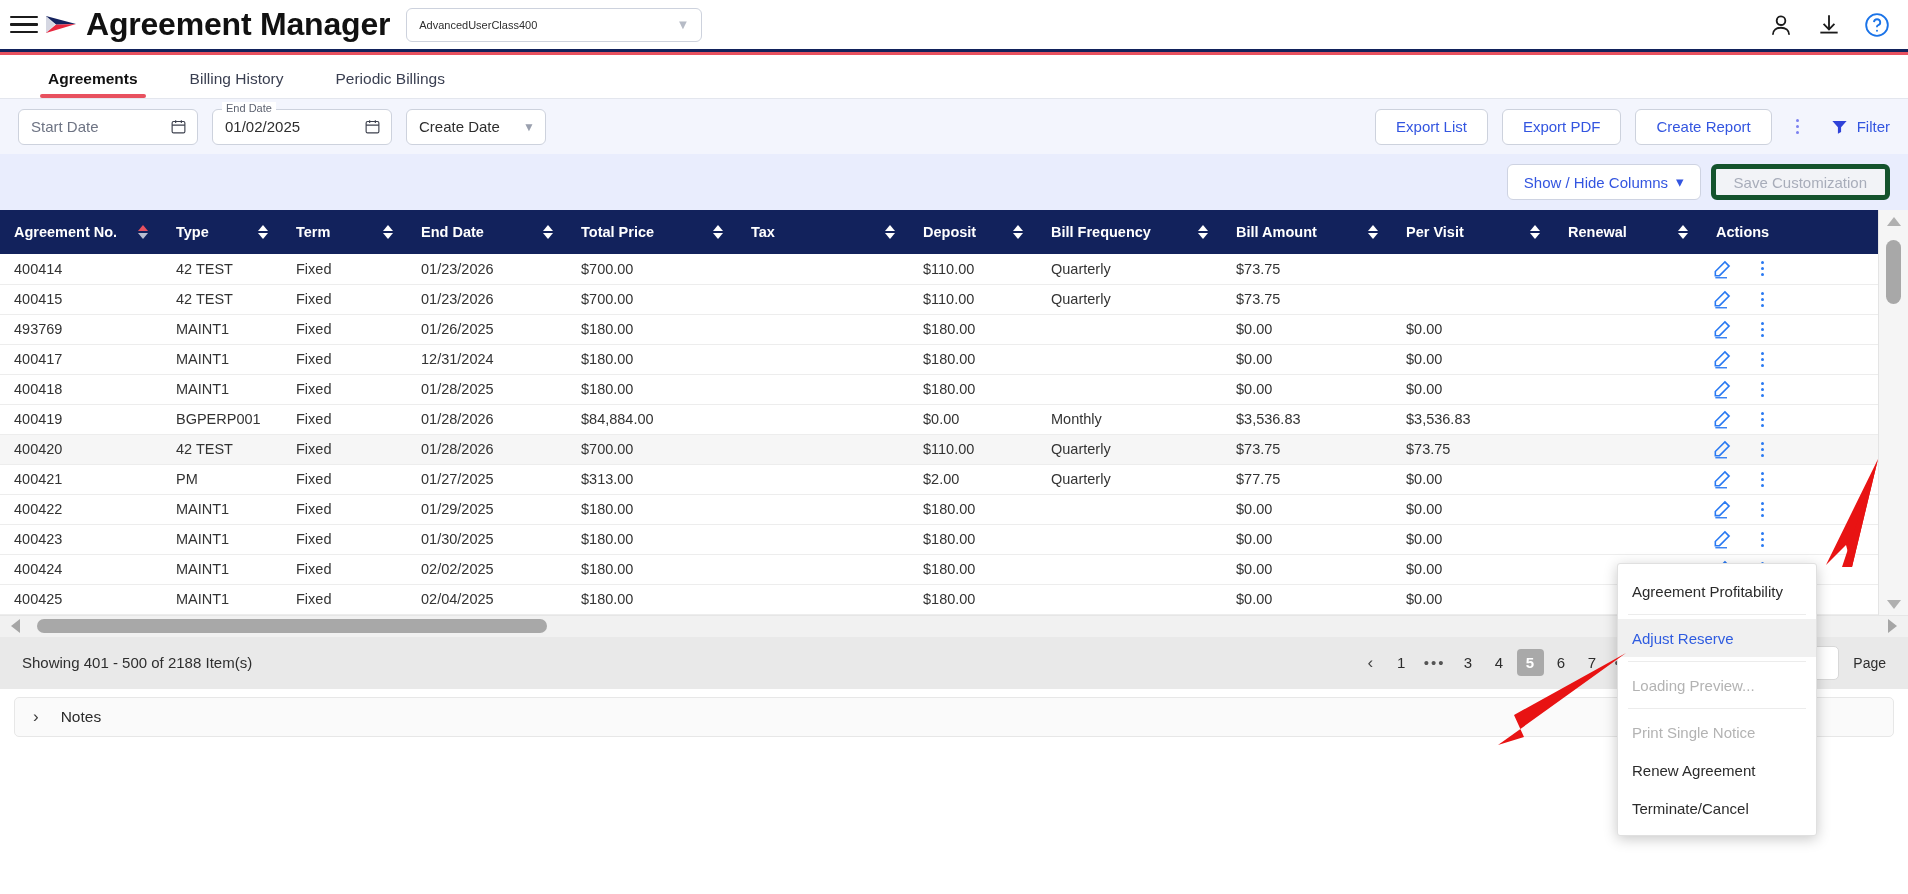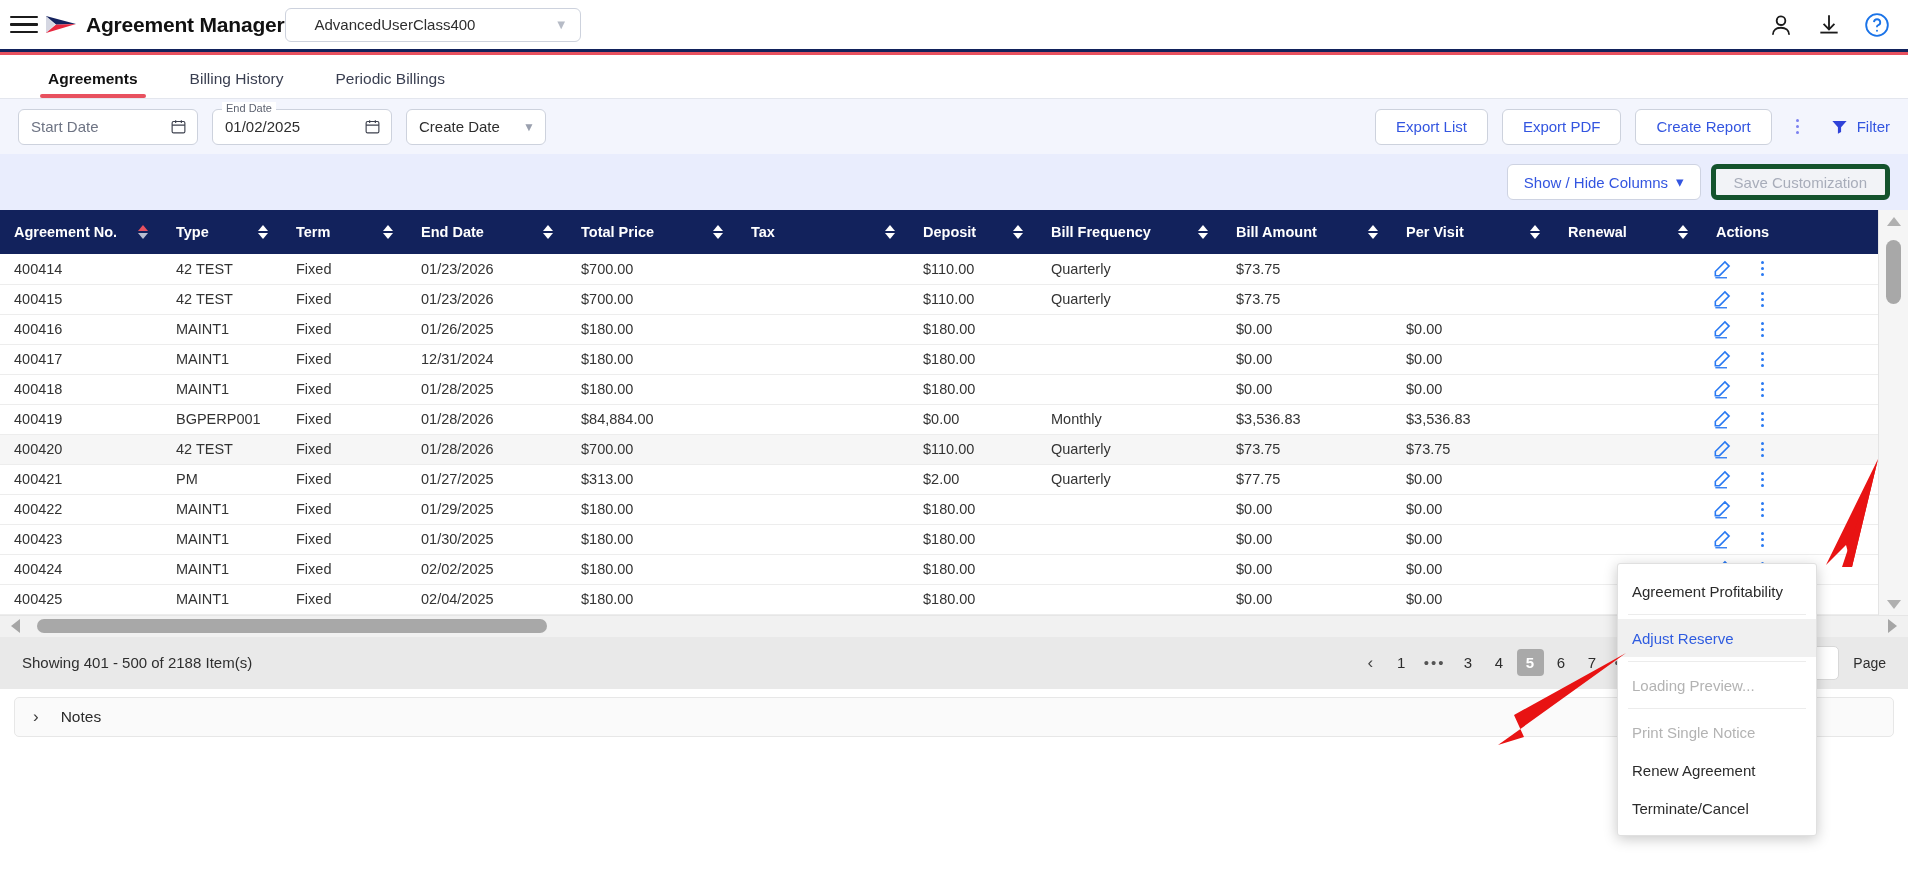--- a/index.html
+++ b/index.html
@@ -18,31 +18,31 @@
     display: flex; align-items: center;
     padding: 0 18px 0 10px;
     background: #ffffff;
     border-bottom: 3px solid #12225c;
   }
   .hamburger { width: 28px; height: 28px; display:flex; flex-direction:column;
     justify-content:center; gap:5px; cursor:pointer; margin-right: 6px; }
   .hamburger span { display:block; height:2.5px; background:#1b1b1b; border-radius:1px; }
   .logo-mark { width: 34px; height: 26px; margin-right: 8px; flex:none; }
   .app-title {
-    font-size: 21px; font-weight: bold; color: #111; letter-spacing: -0.2px;
-    white-space: nowrap; 
+    font-size: 32px; font-weight: bold; color: #111; letter-spacing: -0.2px;
+    white-space: nowrap; margin-right: 16px;
   }
   .user-select {
     width: 296px; height: 34px;
     border: 1px solid #cdd2dd; border-radius: 6px;
     background: #fff;
     display:flex; align-items:center; justify-content:space-between;
     padding: 0 12px; cursor:pointer;
   }
-  .user-select .val { font-size: 15px; color: #2e2e2e; margin-left: 17px; }
+  .user-select .val { font-size: 11px; color: #2e2e2e; }
   .chev { color:#b6bbc6; font-size: 13px; }
   .topbar-right { margin-left:auto; display:flex; align-items:center; gap: 22px; }
   .ic { width:26px; height:26px; cursor:pointer; color:#1b1b1b; }
   .help-ic { color:#1a73e8; }
 
   
   .stripe { height: 3px; background: #e8515f; }
 
   
   .tabs {
@@ -469,21 +469,21 @@
                 </svg>
                 <span class="row-kebab">
                   <i></i>
                   <i></i>
                   <i></i>
                 </span>
               </div>
             </td>
           </tr>
           <tr>
-            <td>400416</td>
+            <td>493769</td>
             <td>MAINT1</td>
             <td>Fixed</td>
             <td>01/26/2025</td>
             <td>$180.00</td>
             <td></td>
             <td>$180.00</td>
             <td></td>
             <td>$0.00</td>
             <td>$0.00</td>
             <td></td>

